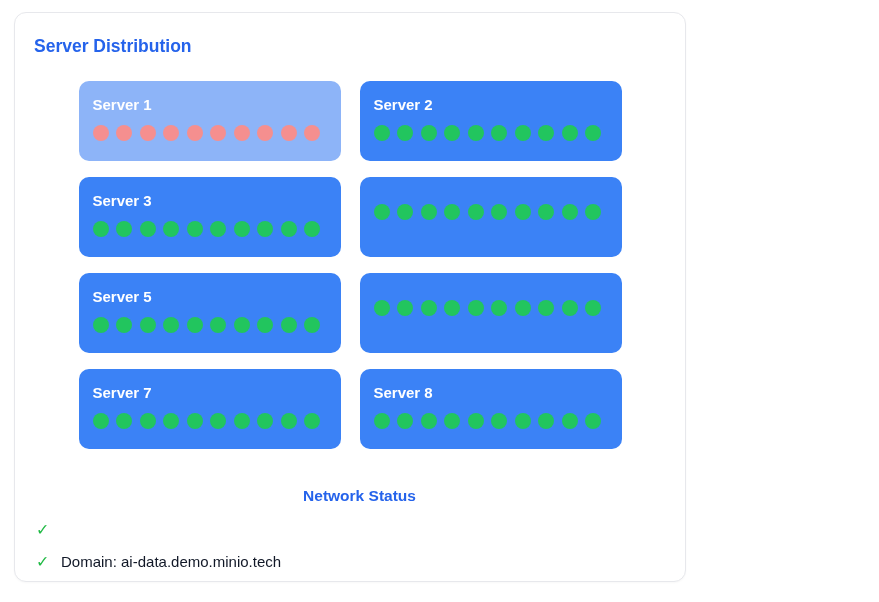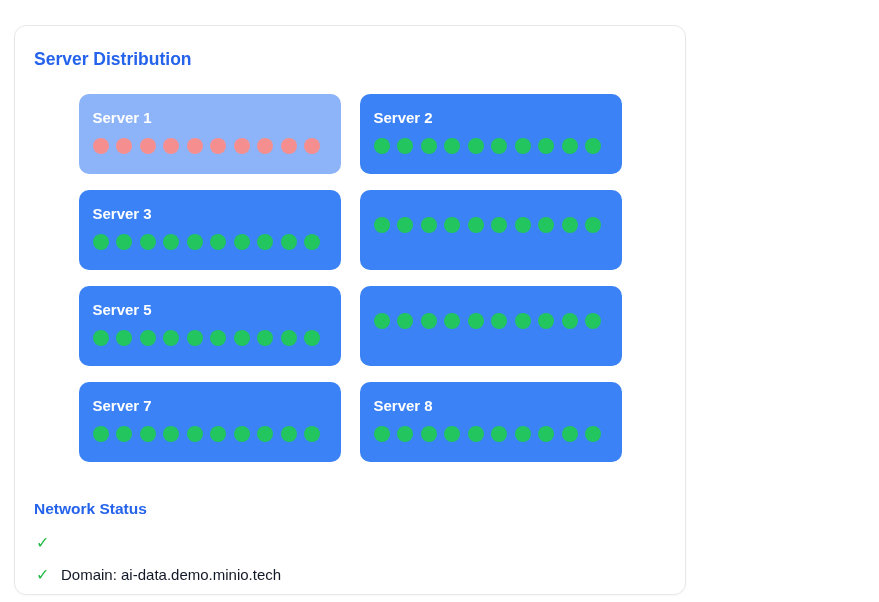--- a/index.html
+++ b/index.html
@@ -13,21 +13,21 @@
     --panel-border: #e7e8ec;
   }
   * { margin: 0; padding: 0; box-sizing: border-box; }
   html, body {
     width: 879px; height: 602px;
     background: #ffffff;
     font-family: "Liberation Sans", sans-serif;
   }
   .panel {
     position: absolute;
-    left: 14px; top: 25px;
+    left: 14px; top: 12px;
     width: 672px; height: 570px;
     background: #ffffff;
     border: 1px solid var(--panel-border);
     border-radius: 12px;
     box-shadow: 0 1px 2px rgba(0,0,0,0.03);
     overflow: hidden;
   }
   .panel-title {
     margin: 21px 0 0 19px;
     font-size: 17.5px;
@@ -66,20 +66,21 @@
     border-radius: 50%;
   }
   .online  .dot { background: var(--dot-online); }
   .offline .dot { background: var(--dot-offline); }
   .network-heading {
     margin: 36px 0 0 19px;
     font-size: 15.5px;
     line-height: 22px;
     font-weight: bold;
     color: var(--accent-blue);
+    text-align: center;
   }
   .status-list {
     margin: 12px 0 0 19px;
     display: flex;
     flex-direction: column;
     gap: 11px;
   }
   .status-item {
     display: flex;
     align-items: center;

